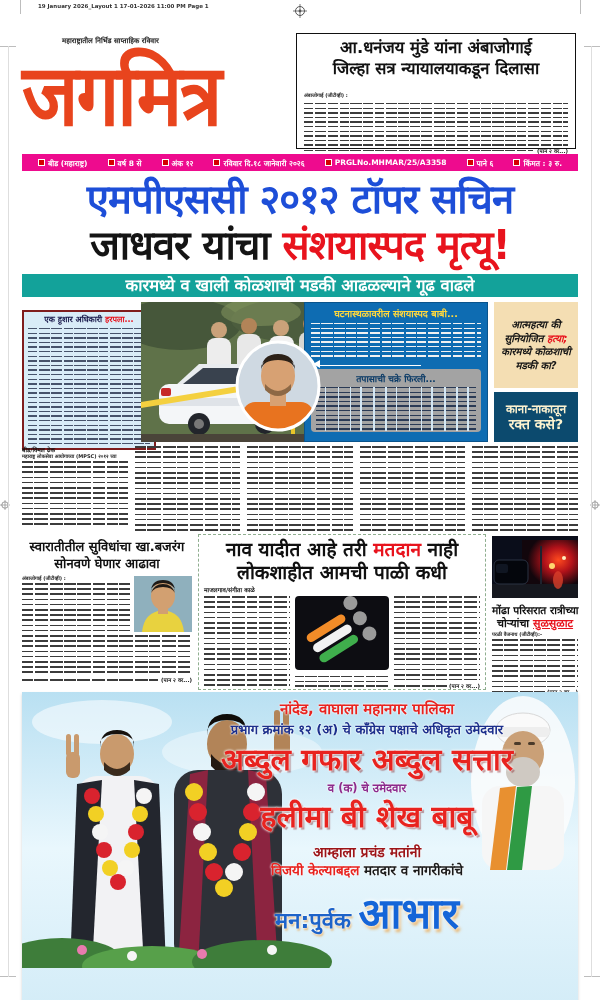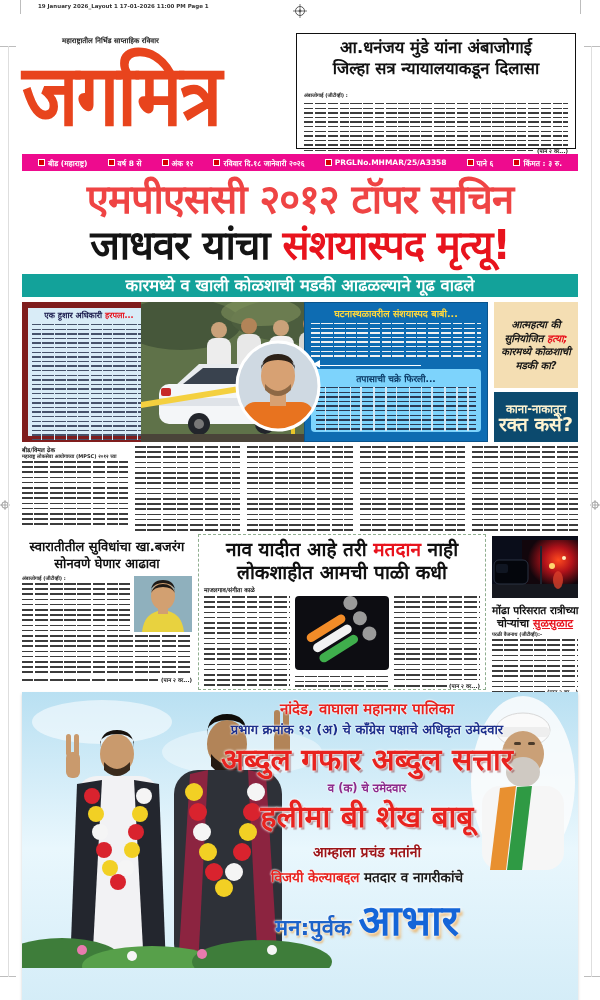--- a/index.html
+++ b/index.html
@@ -105,27 +105,27 @@
     <span class="infoitem">
         <span class="sq"></span>
         <span>पाने ६</span>
       </span>
     <span class="infoitem">
         <span class="sq"></span>
         <span>किंमत : ३ रु.</span>
       </span>
   </div>
 
-  <div class="abs ctr b nw" style="left:0;top:176px;width:600px;font-size:40px;line-height:47px;color:#ef4444;letter-spacing:-1px;">एमपीएससी २०१२ टॉपर सचिन</div>
+  <div class="abs ctr b nw" style="left:0;top:176px;width:600px;font-size:40px;line-height:47px;color:#1d4ed8;letter-spacing:-1px;">एमपीएससी २०१२ टॉपर सचिन</div>
   <div class="abs ctr b nw" style="left:0;top:222px;width:600px;font-size:40px;line-height:47px;letter-spacing:-1px;">
     <span style="color:#141414;">जाधवर यांचा </span><span class="red">संशयास्पद मृत्यू!</span>
   </div>
   <div class="abs ctr b nw" style="left:22px;top:274px;width:556px;height:23px;background:#13a29a;color:#fff;font-size:16.5px;line-height:23px;">कारमध्ये व खाली कोळशाची मडकी आढळल्याने गूढ वाढले</div>
 
-  <div class="abs" style="left:22px;top:302px;width:134px;height:140px;background:#d9ecf7;border:6px solid #7f1d1d;box-sizing:border-box;padding:3px 4px;">
+  <div class="abs" style="left:22px;top:310px;width:134px;height:140px;background:#d9ecf7;border:2px solid #7f1d1d;box-sizing:border-box;padding:3px 4px;">
     <div class="ctr b" style="font-size:8px;line-height:10px;">
       <span style="color:#18184a;">एक हुशार अधिकारी </span><span class="red">हरपला...</span>
     </div>
     <div class="gk-t" style="height:116px;margin-top:3px;--pp:#d9ecf7;--ik:#47536b;"></div>
   </div>
 
   <svg class="abs" style="left:141px;top:302px;" width="256" height="140" viewBox="0 0 256 140">
     <rect width="256" height="140" fill="#5f7249"></rect>
     <ellipse cx="40" cy="22" rx="60" ry="26" fill="#46573a"></ellipse>
     <ellipse cx="170" cy="16" rx="80" ry="22" fill="#52644１" opacity=".001"></ellipse>
@@ -166,21 +166,21 @@
     <rect x="150" y="58" width="4" height="82" fill="#e8c52a"></rect>
     <rect x="0" y="132" width="256" height="8" fill="#4a4439"></rect>
   </svg>
 
   <div class="abs" style="left:304px;top:302px;width:184px;height:140px;background:#0e6cb2;border:1px solid #0a548c;box-sizing:border-box;padding:4px 6px;">
     <div class="ctr b nw" style="font-size:9.5px;color:#ffd83d;">घटनास्थळावरील संशयास्पद बाबी...</div>
     <div class="gk-t" style="height:36px;margin-top:3px;--pp:#0e6cb2;--ik:#f2f2f2;"></div>
     <div style="height:6px;border-bottom:1.5px solid #fff;width:60%;margin:0 auto 3px 8px;position:relative;">
       <span style="position:absolute;left:-6px;top:1px;width:0;height:0;border-top:4px solid transparent;border-bottom:4px solid transparent;border-right:7px solid #fff;"></span>
     </div>
-    <div style="background:#7dd3fc;border-radius:4px;padding:3px 5px;height:63px;box-sizing:border-box;">
+    <div style="background:#a3a3a3;border-radius:4px;padding:3px 5px;height:63px;box-sizing:border-box;">
       <div class="ctr b" style="font-size:9px;color:#0a3a66;">तपासाची चक्रे फिरली...</div>
       <div class="gk-t" style="height:44px;margin-top:2px;--pp:#d3e7f5;--ik:#2a3a55;"></div>
     </div>
   </div>
 
   <svg class="abs" style="left:235px;top:340px;" width="86" height="92" viewBox="0 0 86 92">
     <defs>
         <clipPath id="cp">
           <ellipse cx="43" cy="46" rx="41" ry="44"></ellipse>
         </clipPath>
@@ -202,21 +202,21 @@
       <div>आत्महत्या की</div>
       <div><span>सुनियोजित </span><span class="red">हत्या;</span></div>
       <div>कारमध्ये कोळशाची</div>
       <div>मडकी का?</div>
     </div>
   </div>
 
   <div class="abs" style="left:494px;top:392px;width:84px;height:50px;background:#0c4a6e;display:flex;flex-direction:column;justify-content:center;">
     <div class="ctr b" style="font-size:11.5px;line-height:15px;color:#fdf3d0;">
       <div>काना-नाकातून</div>
-      <div style="font-size:19px;">रक्त कसे?</div>
+      <div style="font-size:14px;">रक्त कसे?</div>
     </div>
   </div>
 
   <div class="abs" style="left:22px;top:446px;width:556px;height:88px;display:flex;gap:7px;">
     <div style="flex:1;">
       <div class="byline">बीड/विमल ढेक</div>
       <div class="lead">महाराष्ट्र लोकसेवा आयोगाच्या (MPSC) २०१२ च्या</div>
       <div class="gk" style="height:68px;margin-top:2px;"></div>
     </div>
     <div style="flex:1;">
@@ -398,21 +398,21 @@
       <polygon points="47,93 62,92 52,176 37,176" fill="#2f9a44"></polygon>
     </svg>
 
     <div class="abs ctr" style="left:150px;top:6px;width:390px;">
       <div class="b nw adtxt" style="font-size:15px;color:#e8231f;">नांदेड, वाघाला महानगर पालिका</div>
       <div class="b nw adtxt" style="font-size:13px;color:#1c2f8c;margin-top:2px;">प्रभाग क्रमांक १२ (अ) चे काँग्रेस पक्षाचे अधिकृत उमेदवार</div>
       <div class="bigname nw" style="margin-top:4px;">अब्दुल गफार अब्दुल सत्तार</div>
       <div class="b nw adtxt" style="font-size:11.5px;color:#8c2a8c;margin-top:2px;">व (क) चे उमेदवार</div>
       <div class="bigname nw" style="margin-top:4px;">हलीमा बी शेख बाबू</div>
       <div class="b nw adtxt" style="font-size:14px;color:#9c1418;margin-top:7px;">आम्हाला प्रचंड मतांनी</div>
-      <div class="b nw adtxt" style="font-size:13.5px;margin-top:7px;">
+      <div class="b nw adtxt" style="font-size:13.5px;margin-top:0;">
         <span style="color:#e8231f;">विजयी केल्याबद्दल </span><span style="color:#1a1a1a;">मतदार व नागरीकांचे</span>
       </div>
       <div class="nw" style="margin-top:4px;">
         <span class="b" style="font-size:22px;color:#1e63c9;text-shadow:0 0 2px #fff,0 0 3px #fff,1px 2px 2px rgba(235,150,40,.7);">मन:पुर्वक </span>
         <span class="b" style="font-size:42px;color:#1565d8;text-shadow:0 0 3px #fff,0 0 5px #fff,2px 3px 3px rgba(235,150,40,.8);">आभार</span>
       </div>
     </div>
   </div>
 
 </div>

